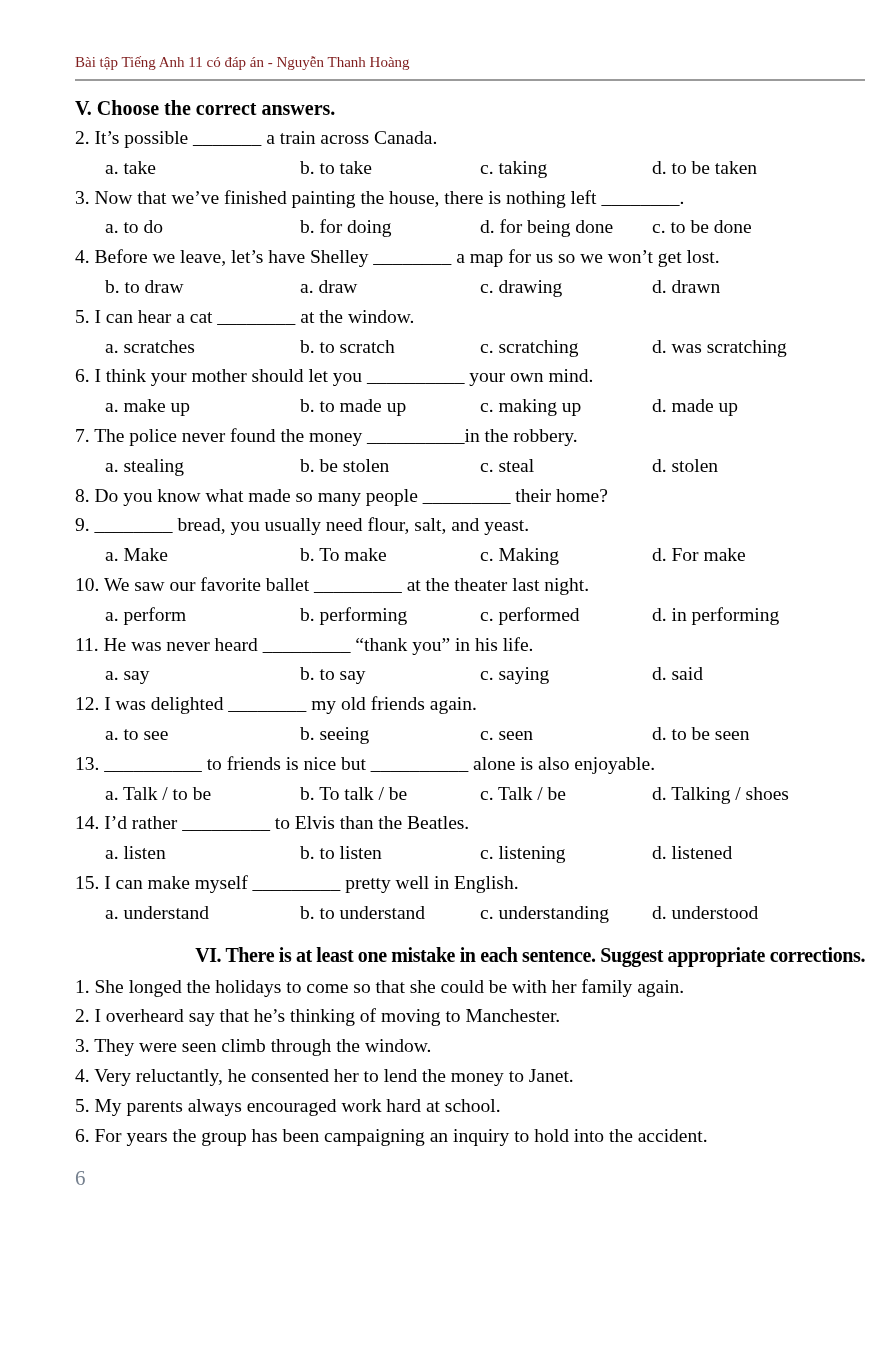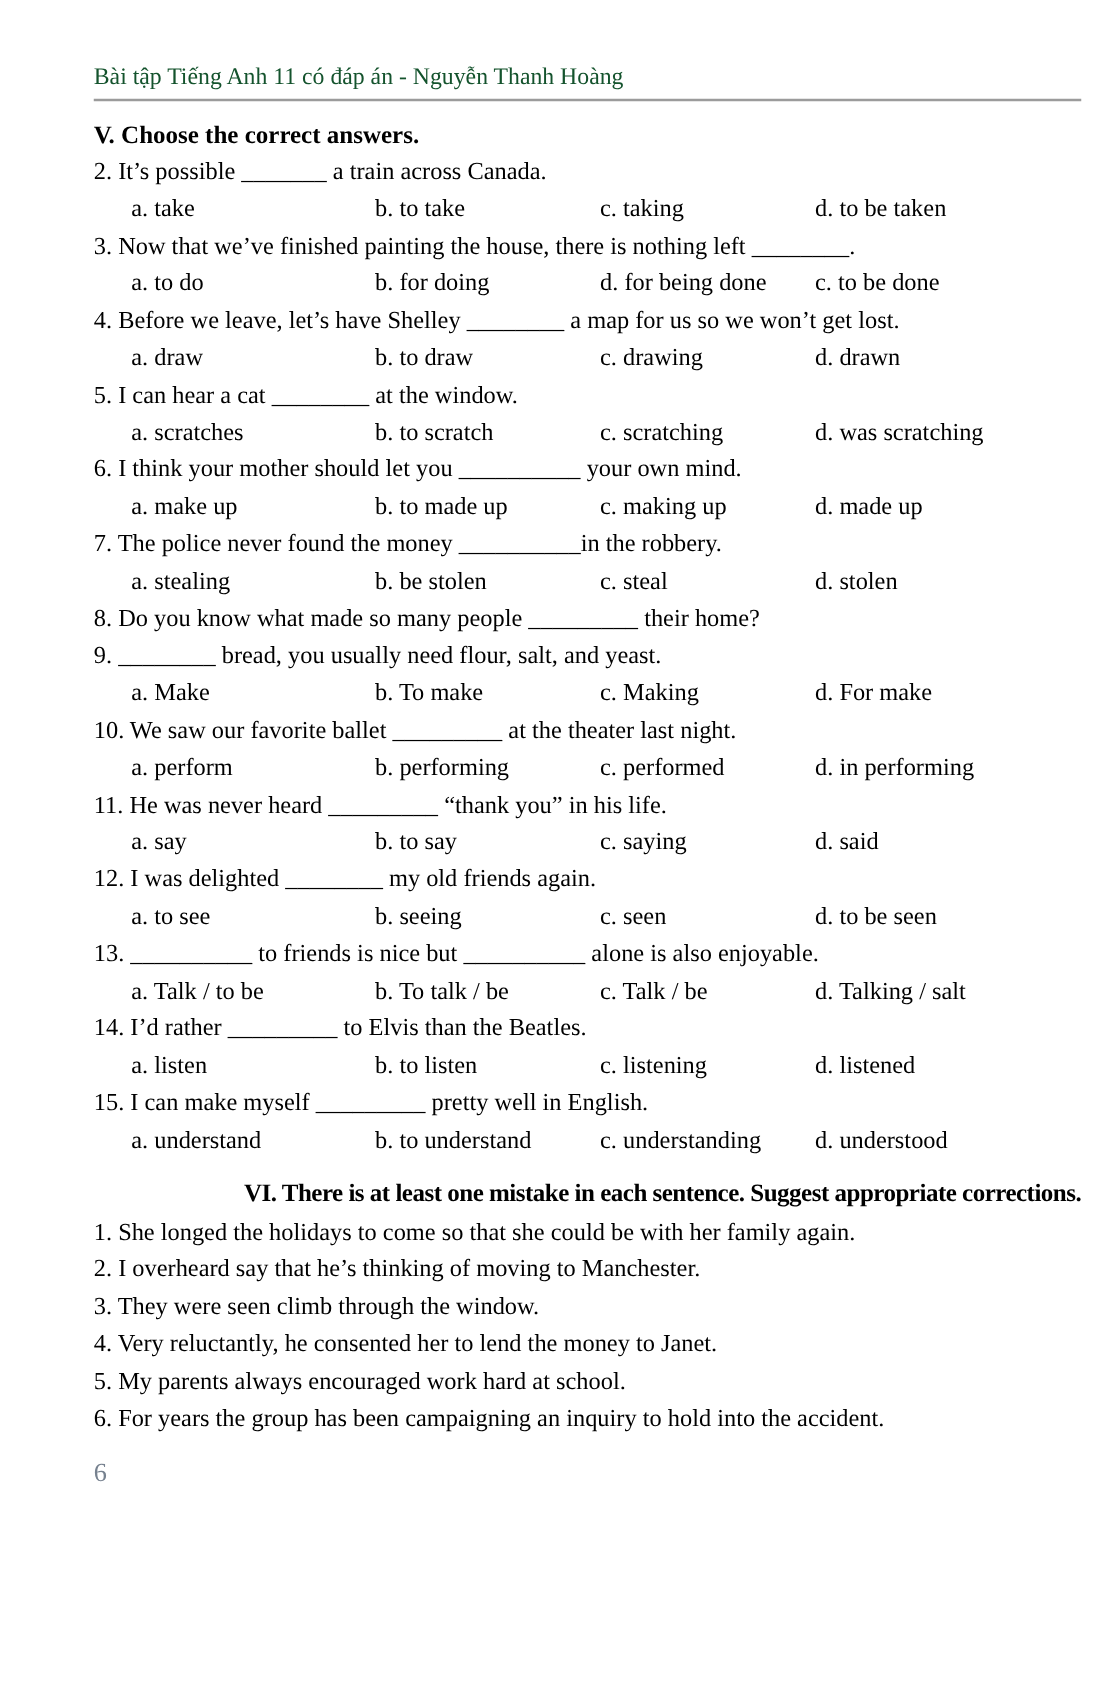--- a/index.html
+++ b/index.html
@@ -11,22 +11,22 @@
     color: #000000;
     overflow: hidden;
   }
   .page {
     box-sizing: border-box;
     width: 890px;
     height: 1347px;
     padding: 50px 25px 0 75px;
   }
   .doc-header {
-    color: #14532d;
-    font-size: 19px;
+    color: #7f1d1d;
+    font-size: 15px;
     line-height: 24px;
     padding-bottom: 5px;
     border-bottom: 2px solid #9b9b9b;
   }
   .section-title {
     font-weight: bold;
     font-size: 20px;
     line-height: 30px;
     margin: 12px 0 0 0;
   }
@@ -83,22 +83,22 @@
       <div class="options">
         <span>a. to do</span>
         <span>b. for doing</span>
         <span>d. for being done</span>
         <span>c. to be done</span>
       </div>
     </div>
     <div class="question">
       <div class="q-text">4. Before we leave, let’s have Shelley ________ a map for us so we won’t get lost.</div>
       <div class="options">
+        <span>b. to draw</span>
         <span>a. draw</span>
-        <span>b. to draw</span>
         <span>c. drawing</span>
         <span>d. drawn</span>
       </div>
     </div>
     <div class="question">
       <div class="q-text">5. I can hear a cat ________ at the window.</div>
       <div class="options">
         <span>a. scratches</span>
         <span>b. to scratch</span>
         <span>c. scratching</span>
@@ -161,21 +161,21 @@
         <span>c. seen</span>
         <span>d. to be seen</span>
       </div>
     </div>
     <div class="question">
       <div class="q-text">13. __________ to friends is nice but __________ alone is also enjoyable.</div>
       <div class="options">
         <span>a. Talk / to be</span>
         <span>b. To talk / be</span>
         <span>c. Talk / be</span>
-        <span>d. Talking / salt</span>
+        <span>d. Talking / shoes</span>
       </div>
     </div>
     <div class="question">
       <div class="q-text">14. I’d rather _________ to Elvis than the Beatles.</div>
       <div class="options">
         <span>a. listen</span>
         <span>b. to listen</span>
         <span>c. listening</span>
         <span>d. listened</span>
       </div>

